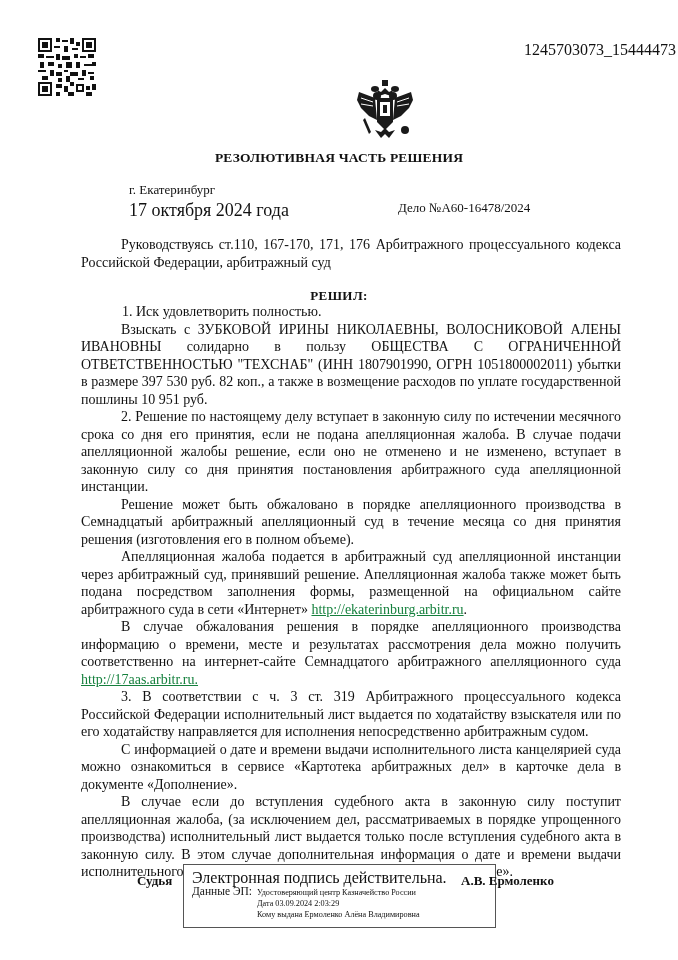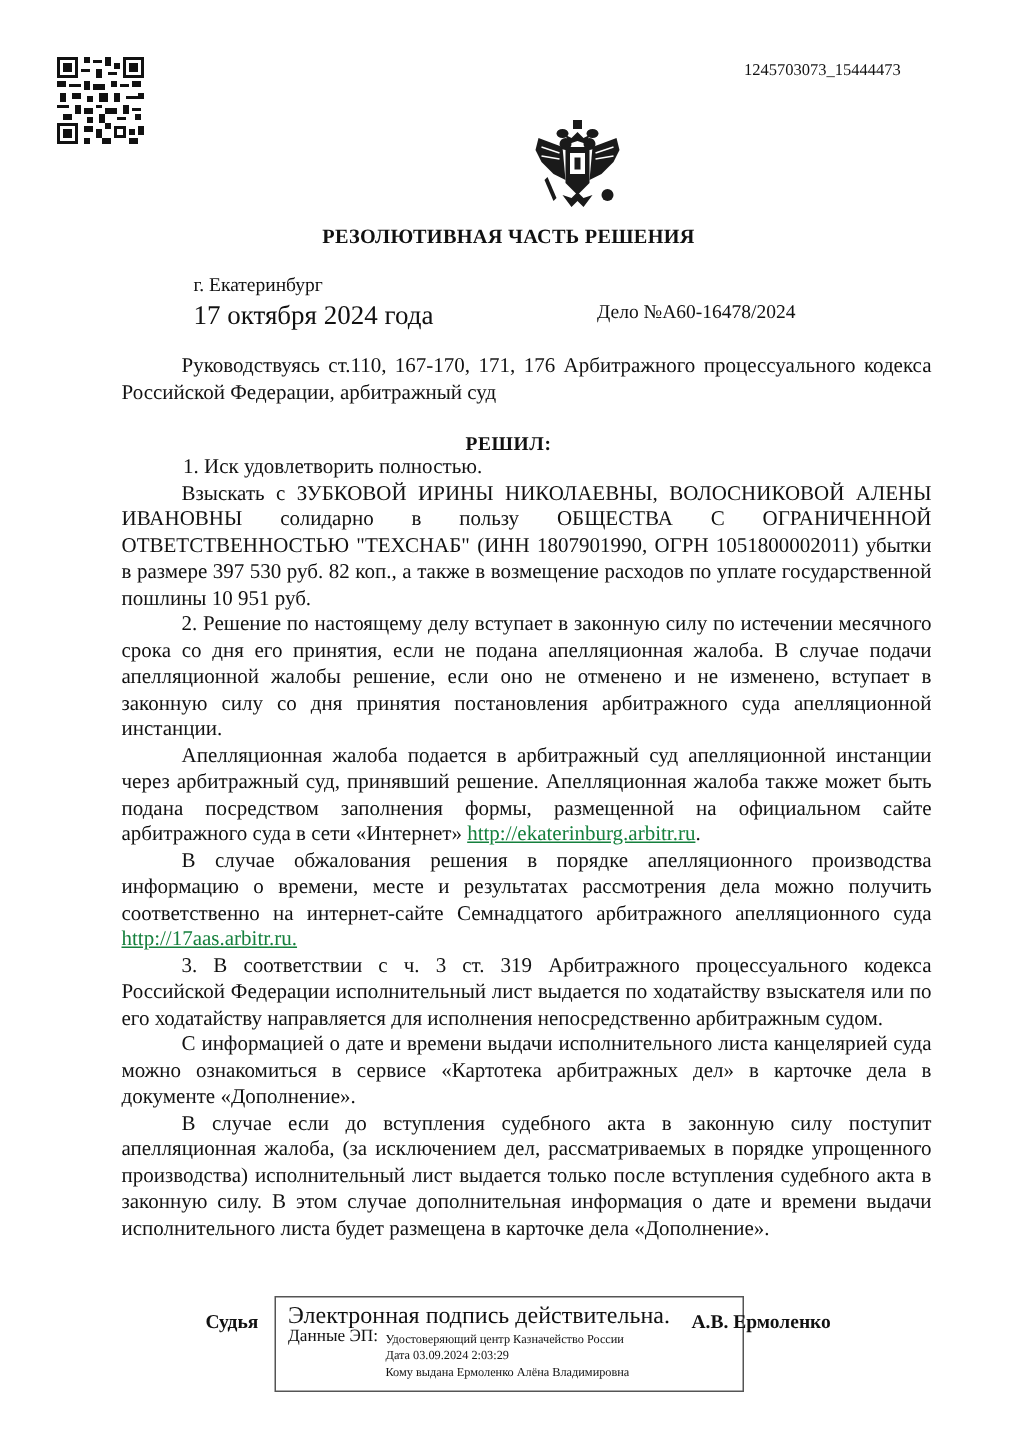--- a/index.html
+++ b/index.html
@@ -2,21 +2,21 @@
 <html><head>
 <meta charset="utf-8">
 <style>
   html, body { margin: 0; padding: 0; background: #ffffff; }
   body {
     width: 678px; height: 960px; position: relative; overflow: hidden;
     font-family: "Liberation Serif", "DejaVu Serif", serif;
     color: #111111;
   }
   .qr { position: absolute; left: 38px; top: 38px; width: 58px; height: 58px; }
-  .docid { position: absolute; left: 496px; top: 41px; font-size: 11px; text-align: right; }
+  .docid { position: absolute; left: 524px; top: 41px; font-size: 16px; text-align: right; }
   .emblem { position: absolute; left: 355px; top: 78px; width: 60px; height: 66px; }
   .title { position: absolute; left: 0; width: 678px; top: 150px; text-align: center; font-weight: bold; font-size: 13.5px; letter-spacing: 0.2px; }
   .city { position: absolute; left: 129px; top: 182px; font-size: 13px; }
   .date { position: absolute; left: 129px; top: 200px; font-size: 18px; }
   .case { position: absolute; left: 398px; top: 200px; font-size: 13px; }
   .body { position: absolute; left: 81px; width: 540px; font-size: 14px; line-height: 17.5px; text-align: justify; }
   .p { margin: 0; text-indent: 40px; }
   .p.item1 { text-indent: 41px; }
   .intro { top: 236px; }
   .decided { position: absolute; left: 0; width: 678px; top: 288px; text-align: center; font-weight: bold; font-size: 13px; letter-spacing: 0.4px; }
@@ -130,20 +130,21 @@
 <div class="body intro">
   <p class="p">Руководствуясь ст.110, 167-170, 171, 176 Арбитражного процессуального кодекса Российской Федерации, арбитражный суд</p>
 </div>
 
 <div class="decided">РЕШИЛ:</div>
 
 <div class="body main">
   <p class="p item1">1.   Иск удовлетворить полностью.</p>
   <p class="p">Взыскать с ЗУБКОВОЙ ИРИНЫ НИКОЛАЕВНЫ, ВОЛОСНИКОВОЙ АЛЕНЫ ИВАНОВНЫ солидарно в пользу ОБЩЕСТВА С ОГРАНИЧЕННОЙ ОТВЕТСТВЕННОСТЬЮ "ТЕХСНАБ" (ИНН 1807901990, ОГРН 1051800002011) убытки в размере 397 530 руб. 82 коп., а также в возмещение расходов по уплате государственной пошлины 10 951 руб.</p>
   <p class="p">2. Решение по настоящему делу вступает в законную силу по истечении месячного срока со дня его принятия, если не подана апелляционная жалоба. В случае подачи апелляционной жалобы решение, если оно не отменено и не изменено, вступает в законную силу со дня принятия постановления арбитражного суда апелляционной инстанции.</p>
+  <p class="p">Решение может быть обжаловано в порядке апелляционного производства в Семнадцатый арбитражный апелляционный суд в течение месяца со дня принятия решения (изготовления его в полном объеме).</p>
   <p class="p"><span>Апелляционная жалоба подается в арбитражный суд апелляционной инстанции через арбитражный суд, принявший решение. Апелляционная жалоба также может быть подана посредством заполнения формы, размещенной на официальном сайте арбитражного суда в сети «Интернет» </span><a class="link">http://ekaterinburg.arbitr.ru</a><span>.</span></p>
   <p class="p"><span>В случае обжалования решения в порядке апелляционного производства информацию о времени, месте и результатах рассмотрения дела можно получить соответственно на интернет-сайте Семнадцатого арбитражного апелляционного суда </span><a class="link">http://17aas.arbitr.ru.</a></p>
   <p class="p">3. В соответствии с ч. 3 ст. 319 Арбитражного процессуального кодекса Российской Федерации исполнительный лист выдается по ходатайству взыскателя или по его ходатайству направляется для исполнения непосредственно арбитражным судом.</p>
   <p class="p">С информацией о дате и времени выдачи исполнительного листа канцелярией суда можно ознакомиться в сервисе «Картотека арбитражных дел» в карточке дела в документе «Дополнение».</p>
   <p class="p">В случае если до вступления судебного акта в законную силу поступит апелляционная жалоба, (за исключением дел, рассматриваемых в порядке упрощенного производства) исполнительный лист выдается только после вступления судебного акта в законную силу. В этом случае дополнительная информация о дате и времени выдачи исполнительного листа будет размещена в карточке дела «Дополнение».</p>
 </div>
 
 <div class="judge">Судья</div>
 
 <div class="sigbox">

